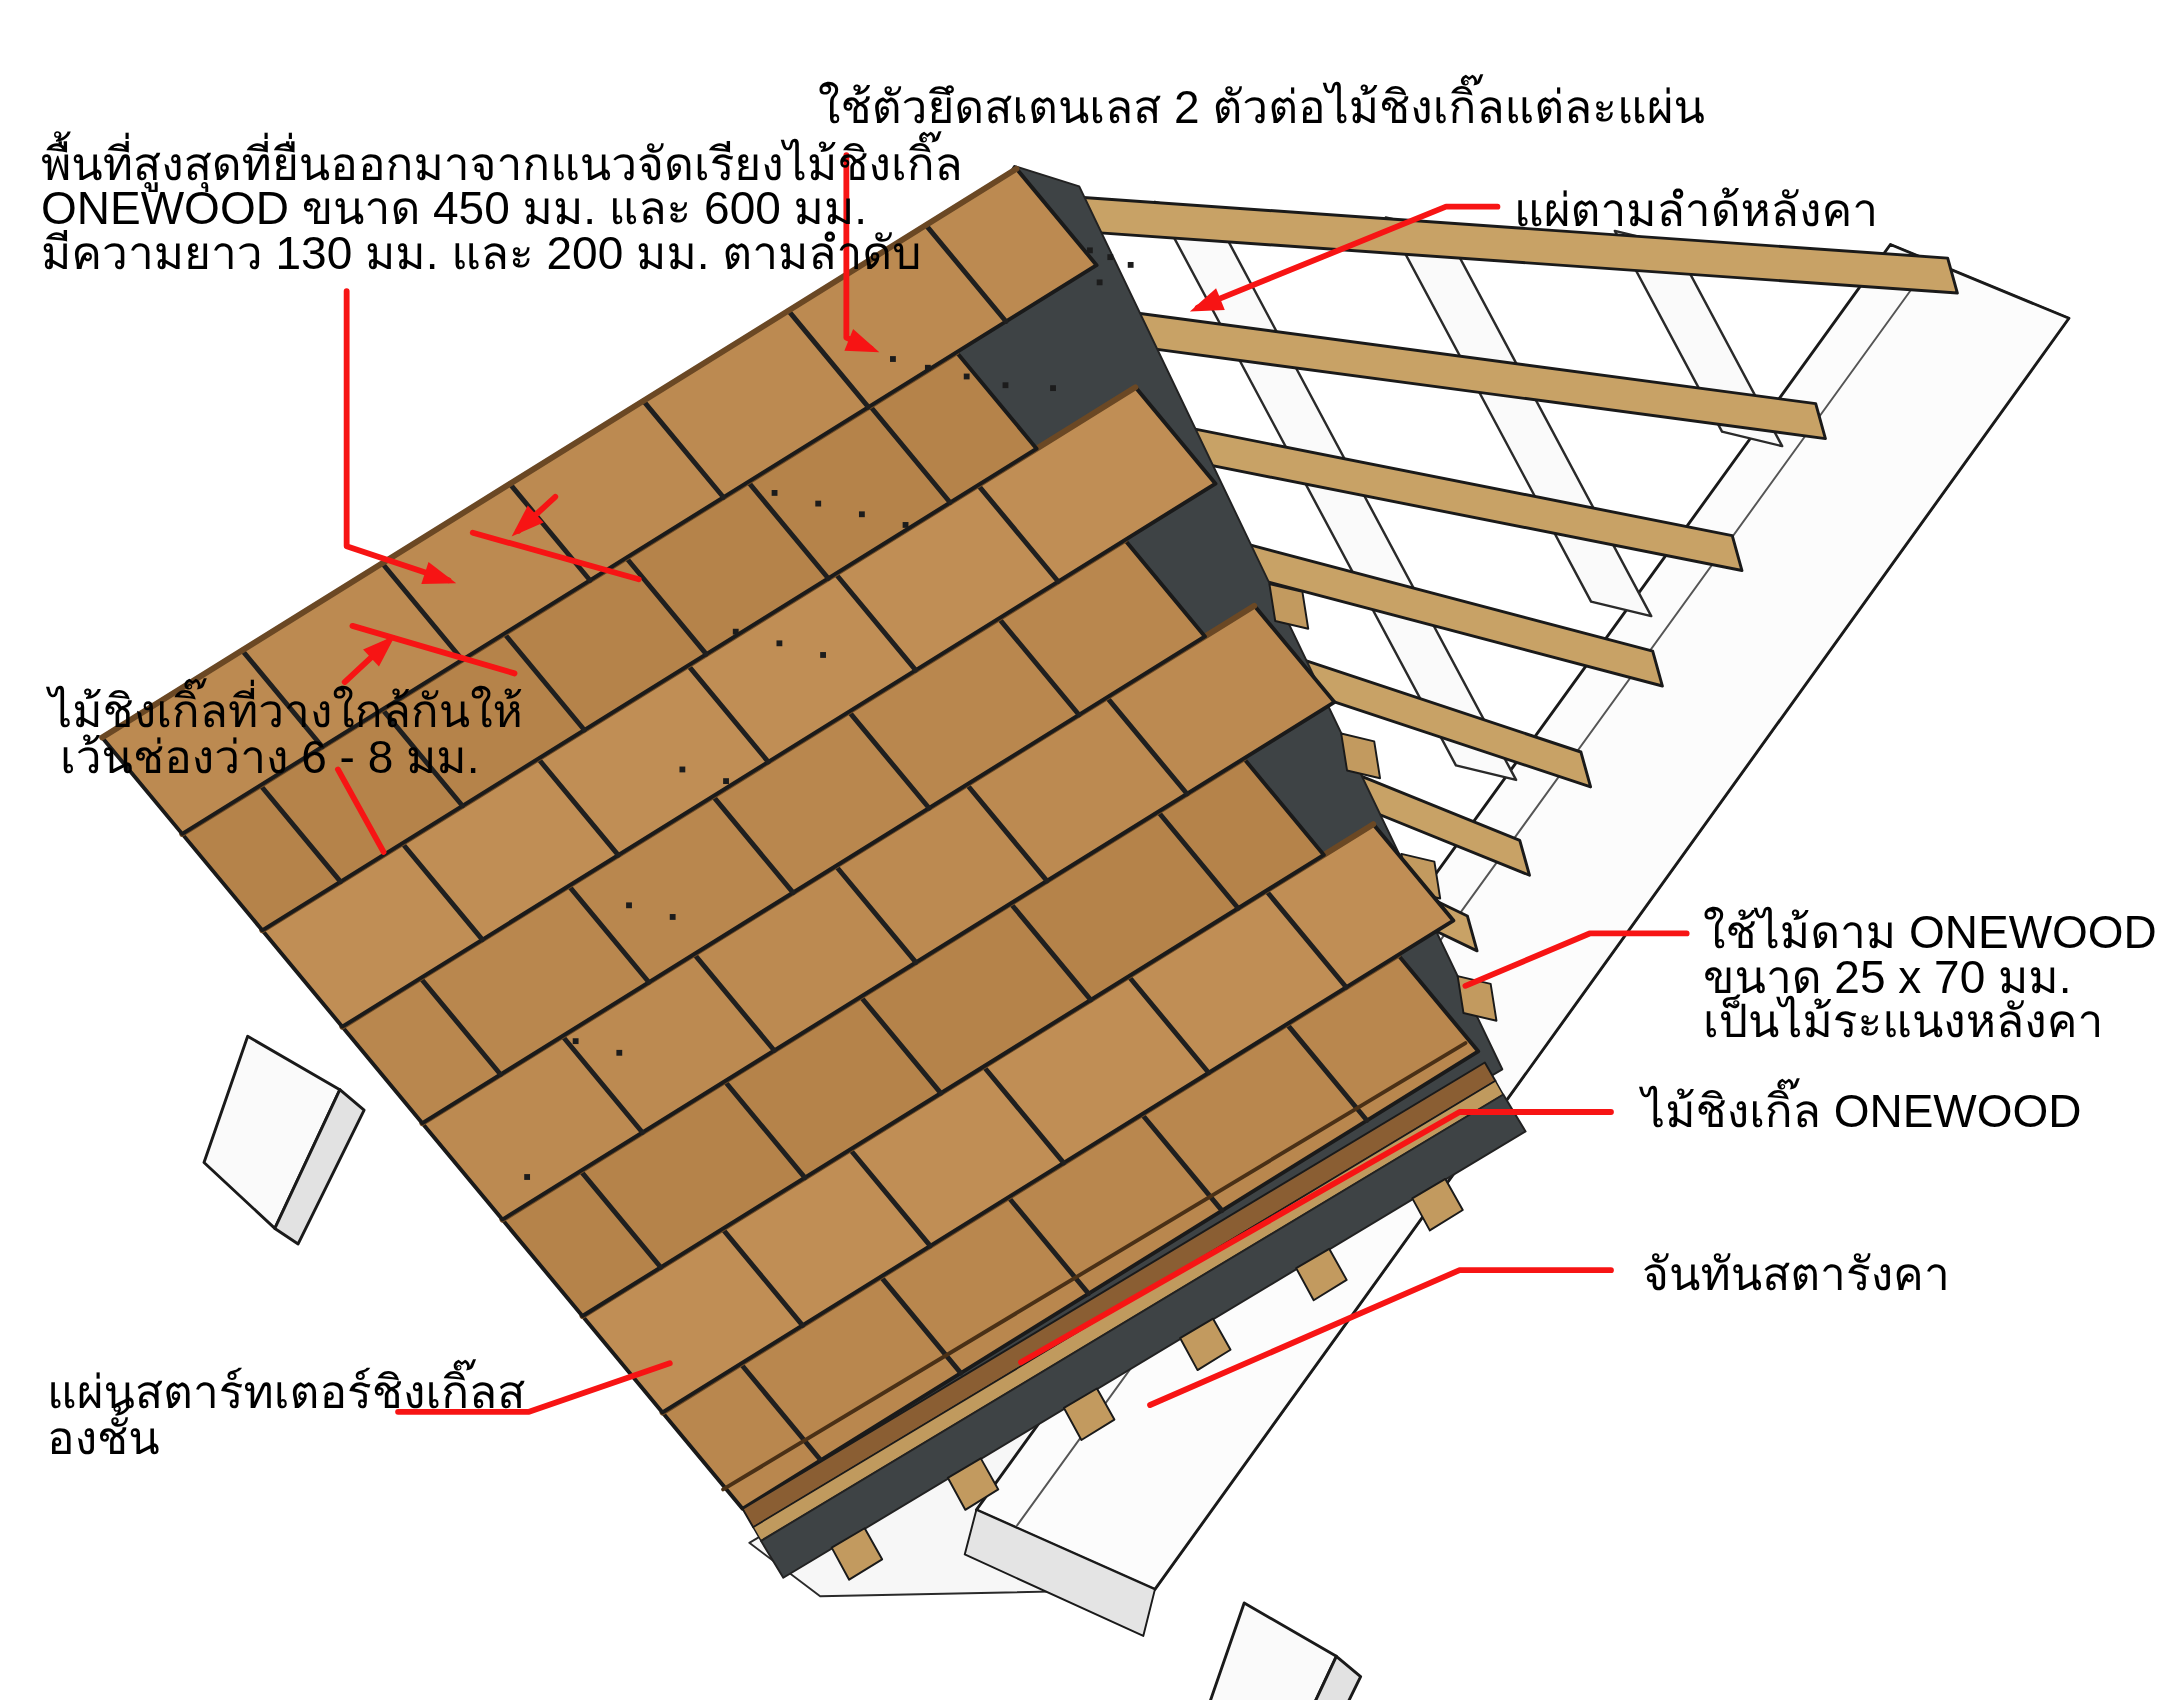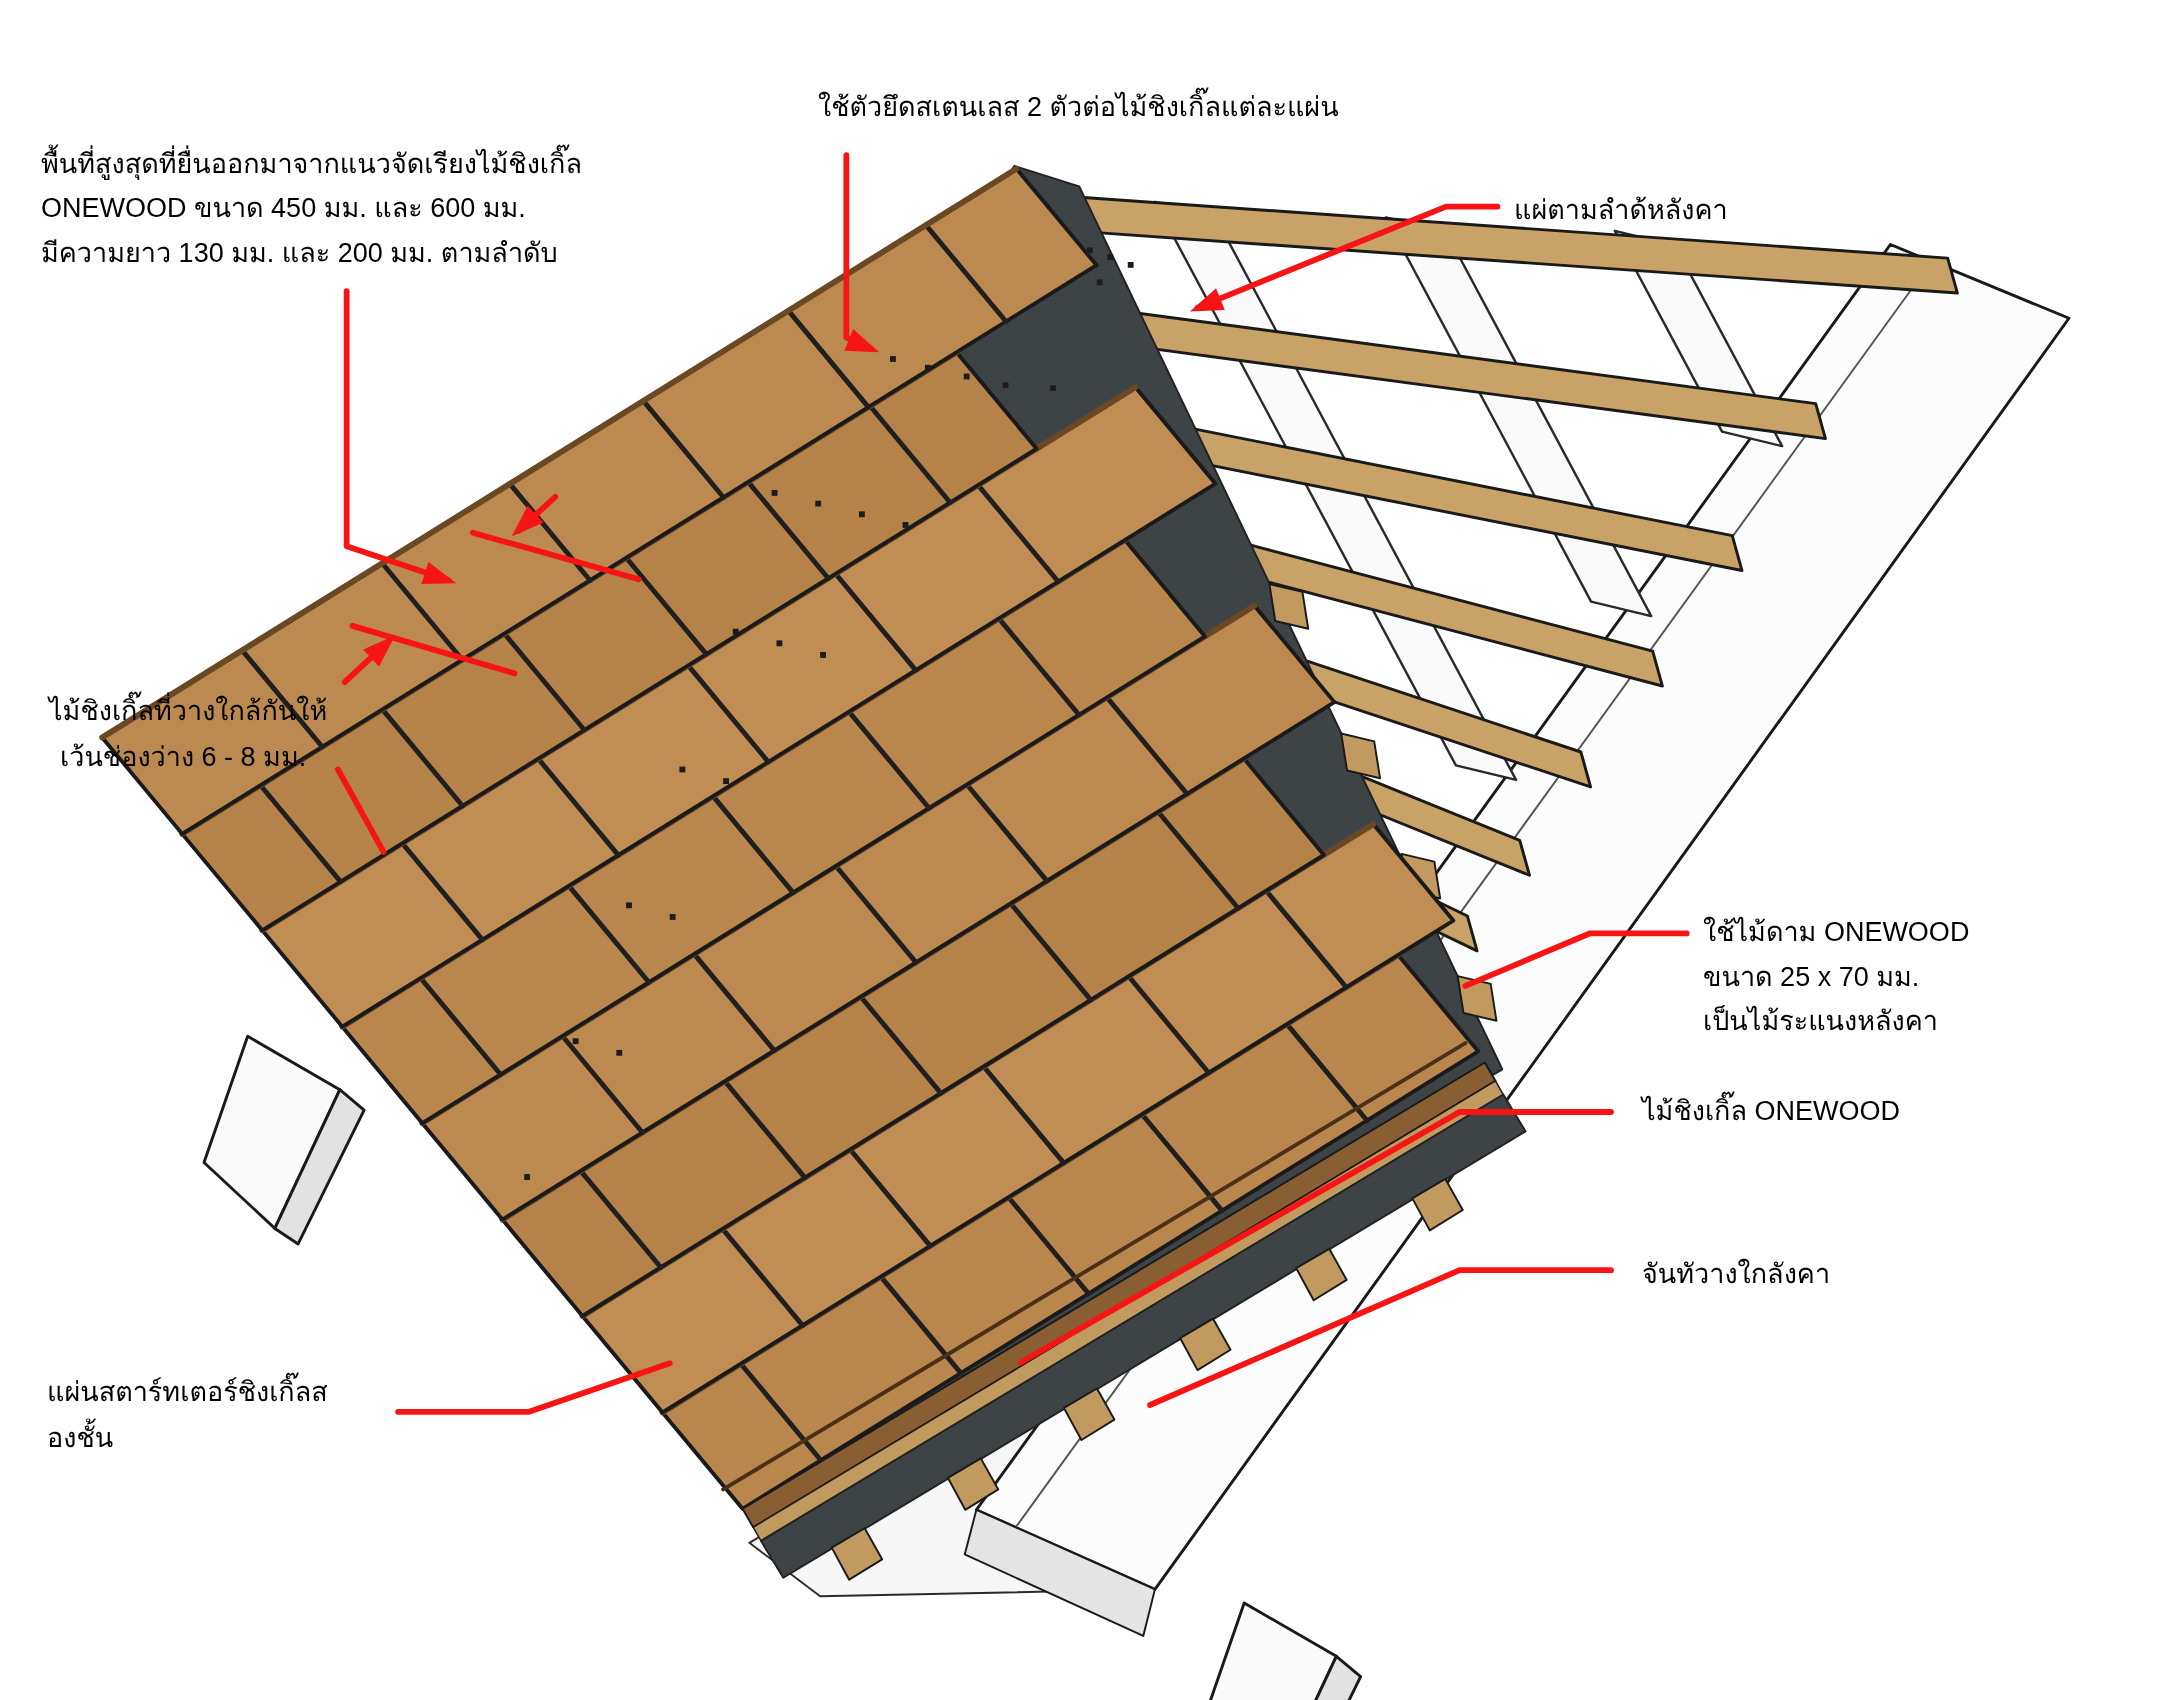--- a/index.html
+++ b/index.html
@@ -1,19 +1,19 @@
 <!DOCTYPE html>
 <html><head>
 <meta charset="utf-8">
 <style>
   html,body{margin:0;padding:0;background:#ffffff;}
   .stage{position:relative;width:2174px;height:1700px;background:#ffffff;
          font-family:"Liberation Sans",sans-serif;overflow:hidden;}
   #scene{position:absolute;left:0;top:0;width:2174px;height:1700px;}
-  .lbl{position:absolute;font-size:27px;line-height:45px;color:#000;
+  .lbl{position:absolute;font-size:46px;line-height:45px;color:#000;
        white-space:nowrap;font-family:"Liberation Sans",sans-serif;}
 </style>
 </head>
 <body>
 
 <div class="stage">
   <svg id="scene" viewBox="0 0 2240 1752">
     <g id="g-structure">
         <polygon points="255,1068 350,1123 283,1266 210,1198" fill="#fafafa" stroke="#1a1a1a" stroke-width="3" stroke-linejoin="round"></polygon>
         <polygon points="350,1123 375,1144 307,1282 283,1266" fill="#e2e2e2" stroke="#1a1a1a" stroke-width="3" stroke-linejoin="round"></polygon>
@@ -163,20 +163,20 @@
   <div id="labels-layer">
     <div class="lbl" style="left:41px;top:142px">พื้นที่สูงสุดที่ยื่นออกมาจากแนวจัดเรียงไม้ชิงเกิ๊ล</div>
     <div class="lbl" style="left:41px;top:186px">ONEWOOD  ขนาด 450 มม. และ 600 มม.</div>
     <div class="lbl" style="left:41px;top:231px">มีความยาว 130 มม. และ 200 มม. ตามลำดับ</div>
     <div class="lbl" style="left:818px;top:85px">ใช้ตัวยึดสเตนเลส 2 ตัวต่อไม้ชิงเกิ๊ลแต่ละแผ่น</div>
     <div class="lbl" style="left:1514px;top:188px">แผ่ตามลำด้หลังคา</div>
     <div class="lbl" style="left:1703px;top:910px">ใช้ไม้ดาม ONEWOOD</div>
     <div class="lbl" style="left:1703px;top:955px">ขนาด 25 x 70 มม.</div>
     <div class="lbl" style="left:1703px;top:999px">เป็นไม้ระแนงหลังคา</div>
     <div class="lbl" style="left:1642px;top:1089px">ไม้ชิงเกิ๊ล ONEWOOD</div>
-    <div class="lbl" style="left:1642px;top:1252px">จันทัวางใกลังคา</div>
+    <div class="lbl" style="left:1642px;top:1252px">จันทันสตารังคา</div>
     <div class="lbl" style="left:47px;top:1370px">แผ่นสตาร์ทเตอร์ชิงเกิ๊ลส</div>
     <div class="lbl" style="left:47px;top:1416px">องชั้น</div>
     <div class="lbl" style="left:49px;top:689px">ไม้ชิงเกิ๊ลที่วางใกล้กันให้</div>
     <div class="lbl" style="left:60px;top:735px">เว้นช่องว่าง 6 - 8 มม.</div>
   </div>
 </div>
 
 
 </body></html>

